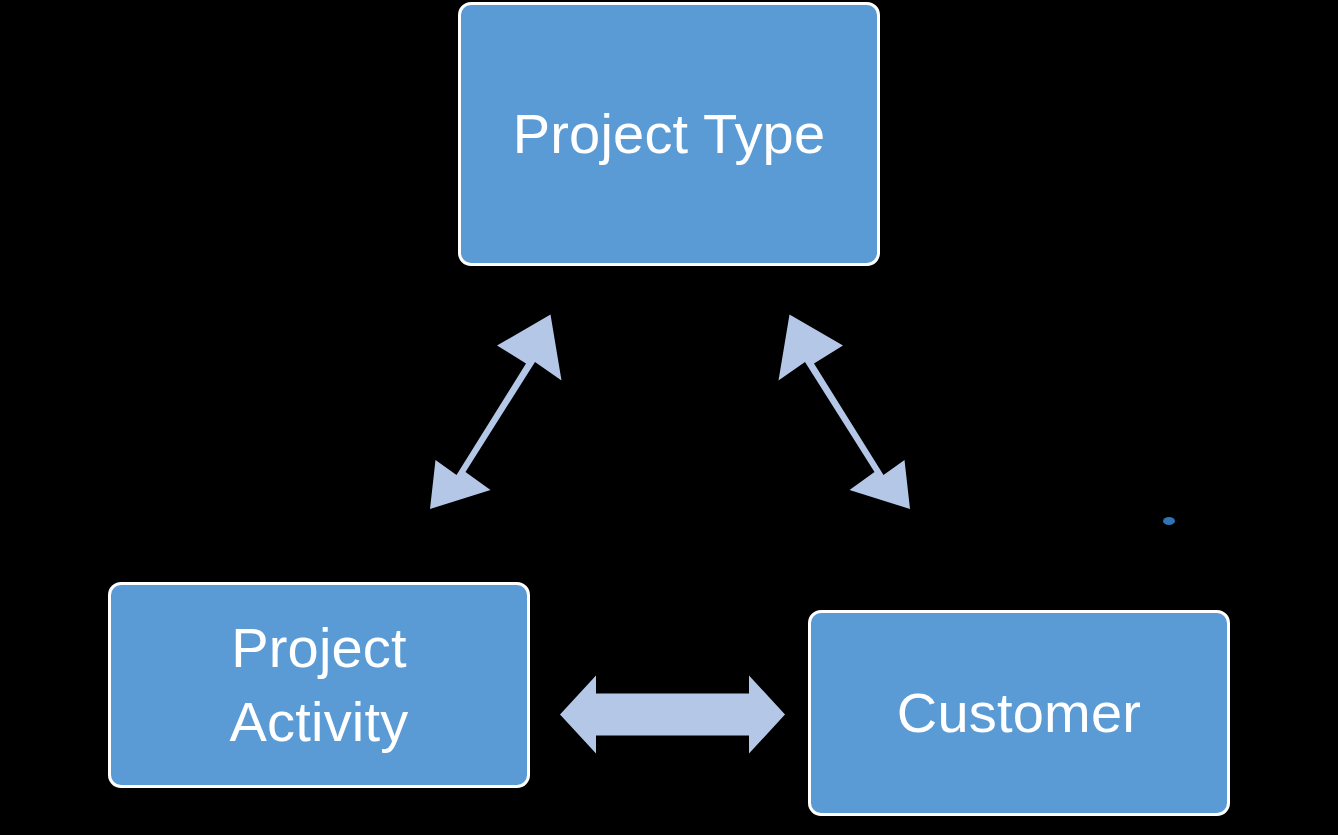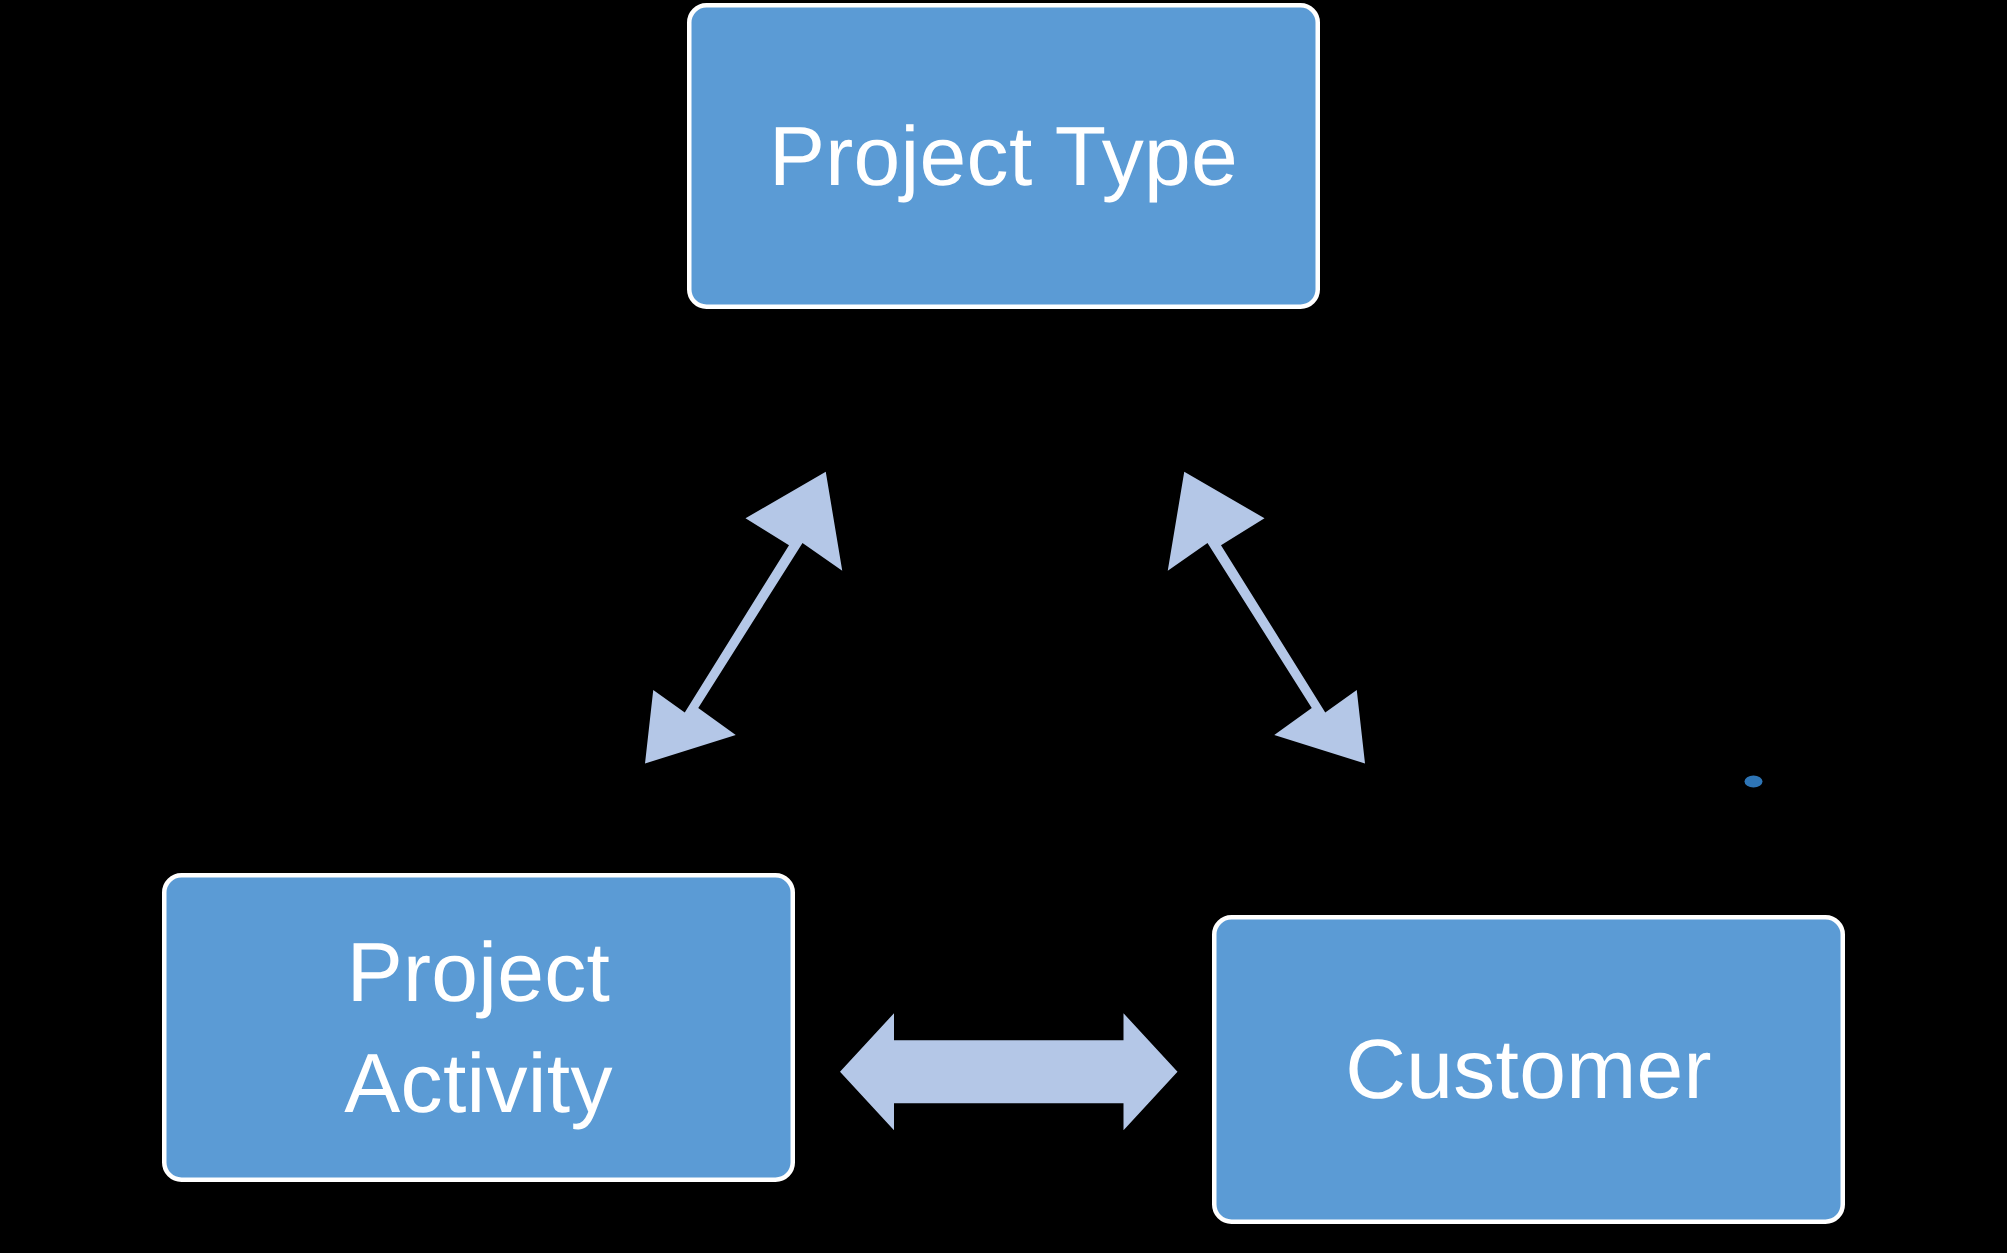--- a/index.html
+++ b/index.html
@@ -38,21 +38,21 @@
     line-height: 1.32;
     letter-spacing: 0.2px;
     white-space: pre-line;
     -webkit-font-smoothing: antialiased;
   }
 
   #node-project-type {
     left: 458px;
     top: 2px;
     width: 422px;
-    height: 204px;
+    height: 264px;
   }
 
   #node-project-activity {
     left: 108px;
     top: 582px;
     width: 422px;
     height: 206px;
   }
 
   #node-customer {

